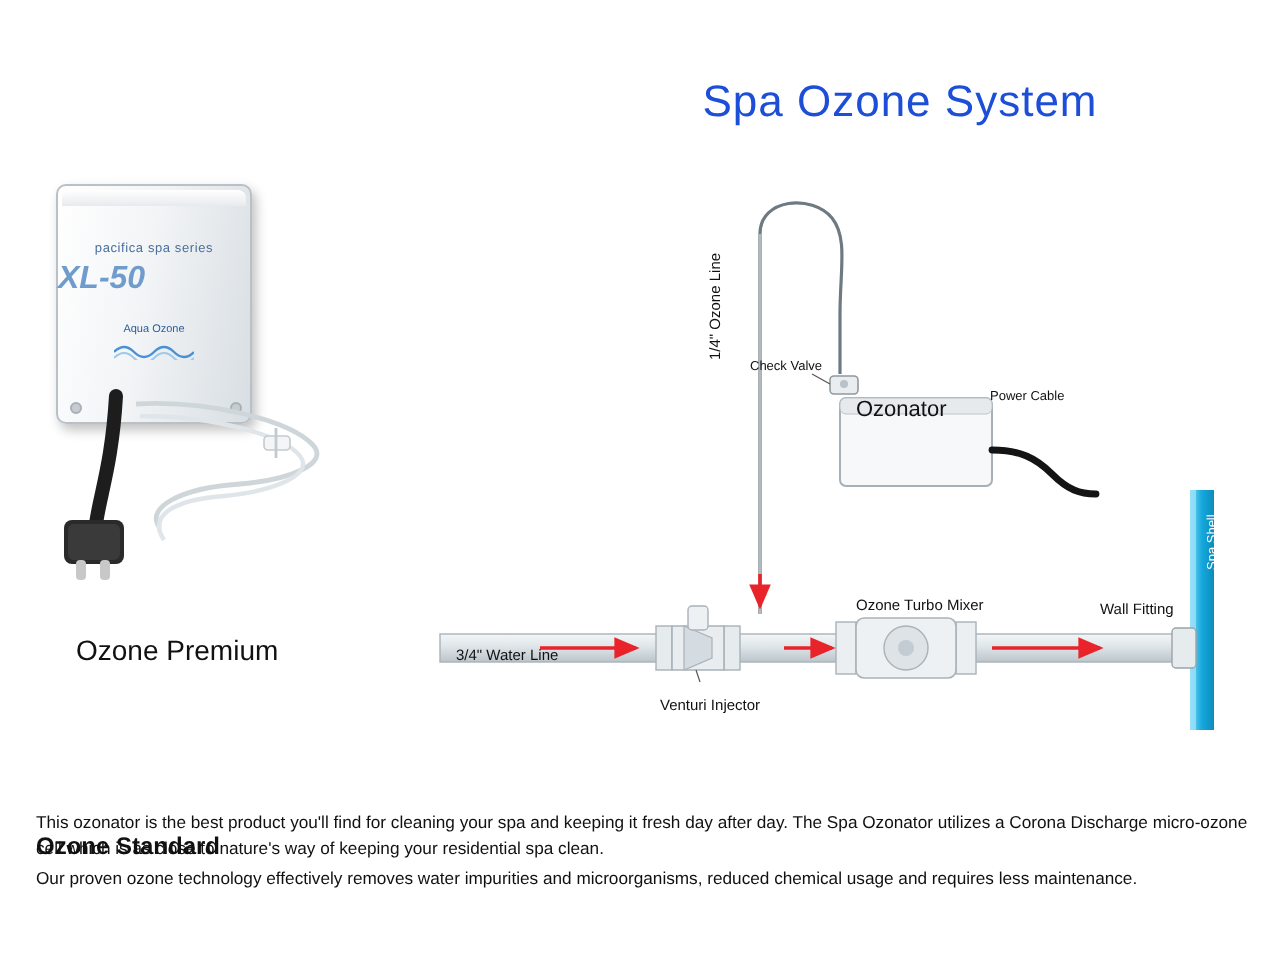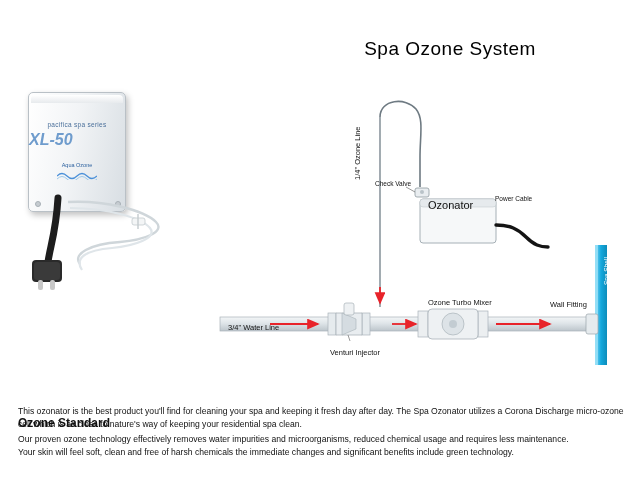--- a/index.html
+++ b/index.html
@@ -18,22 +18,22 @@
     overflow: hidden;
   }
   .abs { position: absolute; }
 
   
   #title {
     left: 300px;
     top: 38px;
     width: 300px;
     text-align: center;
-    font-size: 19px;
-    color: #000000;
+    font-size: 22px;
+    color: #1d4ed8;
     letter-spacing: 0.5px;
   }
 
   
   #device-photo {
     left: 28px;
     top: 92px;
     width: 105px;
     height: 130px;
   }
@@ -206,20 +206,21 @@
       </g>
 
       <path d="M44 10 C80 8 120 18 132 30 C142 40 120 48 96 50 C66 52 48 62 56 72" fill="none" stroke="#cfd6da" stroke-width="2.4"></path>
       <path d="M46 16 C84 16 118 26 126 36 C134 46 110 54 88 56 C62 58 50 66 58 78" fill="none" stroke="#dfe5e9" stroke-width="2.2"></path>
 
       <rect x="108" y="26" width="13" height="7" rx="2" fill="#f3f5f6" stroke="#c3cace" stroke-width="0.8"></rect>
       <line x1="114" y1="22" x2="114" y2="37" stroke="#c3cace" stroke-width="1.4"></line>
     </svg>
   </div>
 
+  <div id="device-caption" class="abs">Ozone Premium</div>
 
   <div id="diagram" class="abs">
     <svg width="420" height="275" viewBox="0 0 420 275">
       <defs>
         <linearGradient id="pipeGrad" x1="0" y1="0" x2="0" y2="1">
           <stop offset="0%" stop-color="#f3f6f7"></stop>
           <stop offset="45%" stop-color="#dfe5e9"></stop>
           <stop offset="100%" stop-color="#bcc5cb"></stop>
         </linearGradient>
         <linearGradient id="shellGrad" x1="0" y1="0" x2="1" y2="0">
@@ -303,15 +304,14 @@
     <div class="dlabel" id="lbl-turbo-mixer">Ozone Turbo Mixer</div>
     <div class="dlabel" id="lbl-wall-fitting">Wall Fitting</div>
     <div class="dlabel dlabel-sm" id="lbl-spa-shell" style="color:#fff;">Spa Shell</div>
     <div class="dlabel" id="lbl-water-line">3/4" Water Line</div>
     <div class="dlabel" id="lbl-venturi">Venturi Injector</div>
   </div>
 
   <div id="standard-heading" class="abs">Ozone Standard</div>
   <div class="para" id="para-2">Our proven ozone technology effectively removes water impurities and microorganisms, reduced chemical usage and requires less maintenance.</div>
   <div class="para" id="para-1">This ozonator is the best product you'll find for cleaning your spa and keeping it fresh day after day.  The Spa Ozonator utilizes a Corona Discharge micro-ozone cell which is as close to nature's way of keeping your residential spa clean.</div>
-  <div class="para" id="para-3">Your skin will feel soft, clean and free of harsh chemicals the immediate changes and significant benefits include green technology.</div>
 
 </div>
 
 </body></html>

